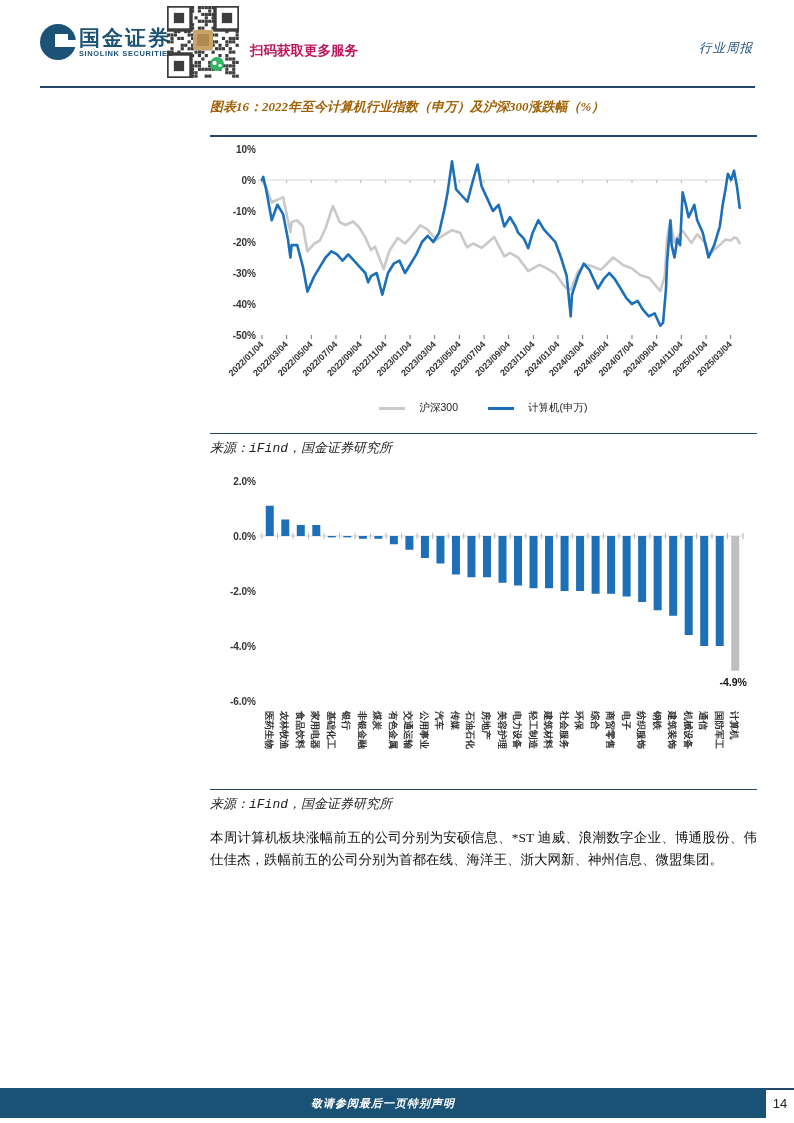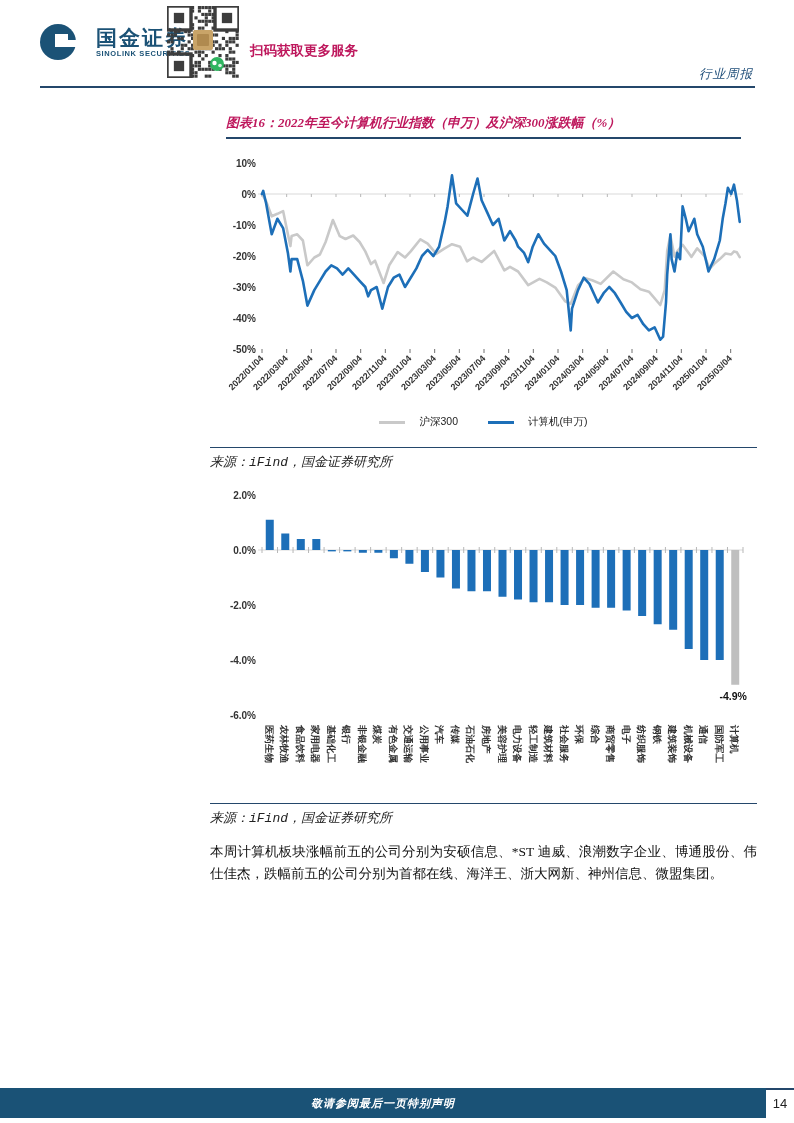--- a/index.html
+++ b/index.html
@@ -2,35 +2,35 @@
 <html><head>
 <meta charset="utf-8">
 <style>
   html,body { margin:0; padding:0; background:#ffffff; }
   .page { position:relative; width:794px; height:1123px; margin:0 auto; background:#fff;
           font-family:"Liberation Sans",sans-serif; overflow:hidden; }
 
   
   .page-header { position:absolute; left:40px; top:0; width:715px; height:86px;
                  border-bottom:2px solid #24476B; }
-  .logo { position:absolute; left:0; top:24px; display:flex; align-items:center; gap:20px;justify-content:flex-end; }
+  .logo { position:absolute; left:0; top:24px; display:flex; align-items:center; gap:3px;justify-content:flex-end; }
   .logo-mark { position:relative; width:36px; height:36px; border-radius:50%; background:#1B5276; }
   .logo-mark::before { content:""; position:absolute; left:15px; top:10px; width:13px; height:13px; background:#fff; }
   .logo-mark::after  { content:""; position:absolute; left:26px; top:16px; width:10px; height:7px; background:#fff; }
   .logo-cn { font-family:"Liberation Serif",serif; font-weight:bold; font-size:21px; color:#1B5276; letter-spacing:2px; line-height:22px; }
   .logo-en { font-size:7.5px; font-weight:bold; color:#1B5276; letter-spacing:0.6px; }
   .qr { position:absolute; left:127px; top:6px; width:72px; height:72px; }
   .qr-caption { position:absolute; left:210px; top:42px; font-size:13.5px; font-weight:bold; color:#be185d; }
-  .report-type { position:absolute; right:2px; top:66px; font-family:"Liberation Serif",serif;
+  .report-type { position:absolute; right:2px; top:40px; font-family:"Liberation Serif",serif;
                  font-style:italic; font-size:12.5px; color:#1F4E79; letter-spacing:1px; }
 
   
   .content { position:absolute; left:210px; top:98px; width:547px; }
-  .fig-title { margin:16px; font-family:"Liberation Serif",serif; font-style:italic; font-weight:bold;
-               font-size:13px; color:#be185d; padding-bottom:5px; border-bottom:2px solid #24476B; }
+  .fig-title { margin:0; font-family:"Liberation Serif",serif; font-style:italic; font-weight:bold;
+               font-size:13px; color:#a16207; padding-bottom:19px; border-bottom:2px solid #24476B; }
   .chart-area svg { display:block; margin-top:4px; }
   .legend { display:flex; justify-content:center; gap:30px; padding:2px 0 8px 0;
             font-size:10.5px; color:#222; }
   .legend-item { display:flex; align-items:center; gap:14px; }
   .legend-swatch { width:26px; height:3px; }
   .fig-foot { margin-top:10px; border-top:1.5px solid #24476B; padding-top:5px;
               font-family:Liberation Mono, monospace; font-style:italic; font-size:13px; color:#222; }
   .figure-17 { margin-top:14px; }
   .figure-17 .fig-foot { margin-top:2px; }
   .body-text { margin:14px 0 5px 0; font-family:"Liberation Serif",serif; font-size:13.5px;

